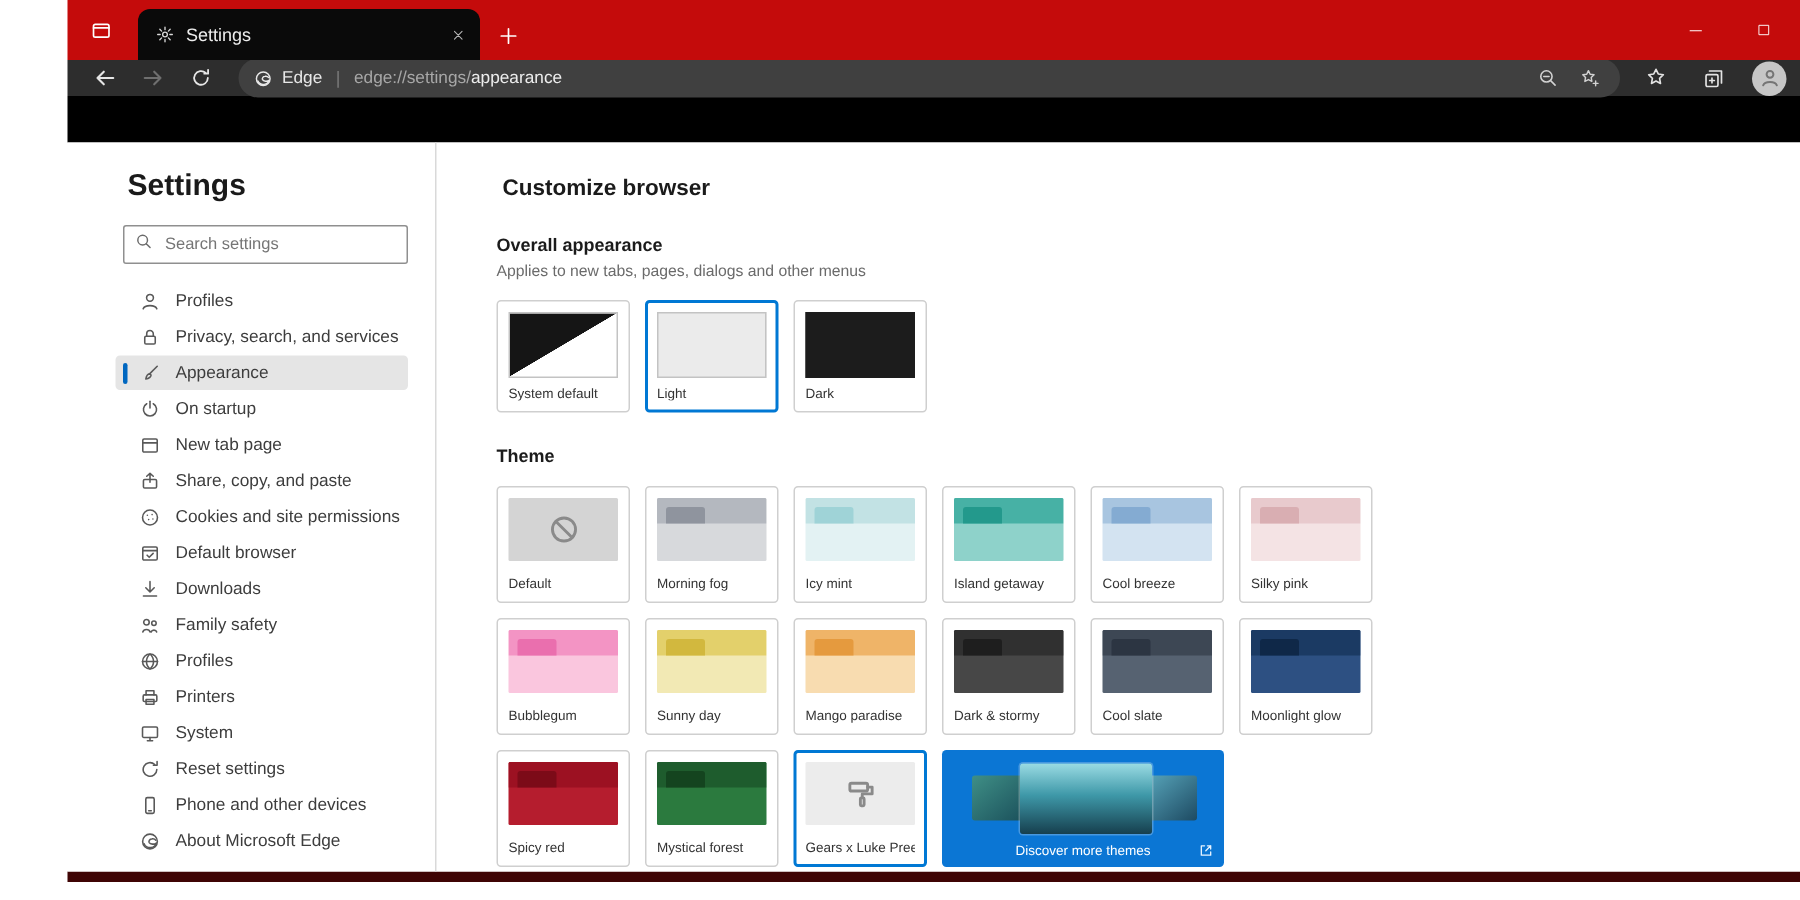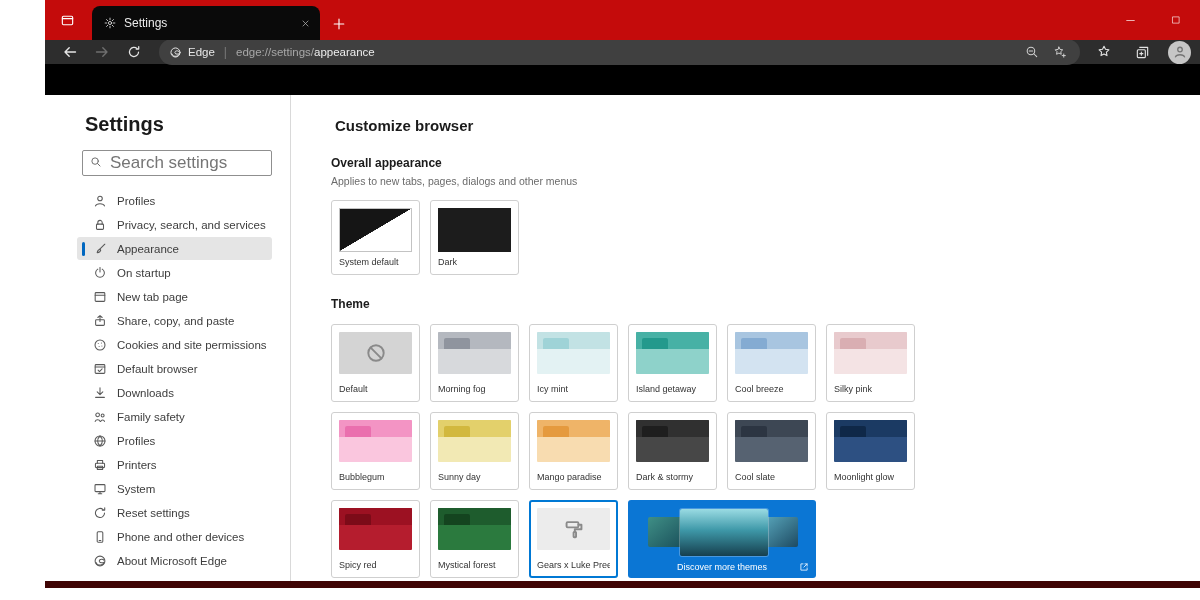--- a/index.html
+++ b/index.html
@@ -34,21 +34,21 @@
   .tb-btn{width:24px;height:24px;display:flex;align-items:center;justify-content:center;border-radius:4px;}
   .avatar{width:23px;height:23px;border-radius:50%;background:#c6c6c6;display:flex;align-items:center;justify-content:center;color:#757575;overflow:hidden;}
 
   .blackband{height:31px;background:#000;}
 
   
   .content{display:flex;height:486px;position:relative;background:#fff;}
   .sidebar{width:246px;border-right:1px solid #d9d9d9;box-sizing:border-box;padding-top:18px;flex:none;}
   .sb-title{font-size:20px;font-weight:bold;color:#1a1a1a;margin:0 0 14px 40px;}
   .sb-search{margin:0 18px 13px 37px;height:24px;border:1px solid #8f8f8f;border-radius:2px;display:flex;align-items:center;padding:0 7px;gap:6px;background:#fff;color:#6b6b6b;}
-  .sb-search input{border:none;outline:none;font-size:17px;color:#333;width:100%;font-family:inherit;background:transparent;}
+  .sb-search input{border:none;outline:none;font-size:11px;color:#333;width:100%;font-family:inherit;background:transparent;}
   .side-item{display:flex;align-items:center;gap:10px;height:23px;margin:0 18px 1px 32px;padding-left:16px;border-radius:3px;font-size:11.5px;color:#3d3d3d;position:relative;}
   .side-icon{display:flex;color:#595959;flex:none;}
   .side-item.selected{background:#e5e5e5;}
   .side-item.selected::before{content:"";position:absolute;left:5px;top:4.5px;width:3px;height:14px;border-radius:2px;background:var(--indicator,#0067c0);}
 
   .main{flex:1;padding:18px 0 0 40px;box-sizing:border-box;}
   .main-title{font-size:15px;font-weight:bold;color:#1b1b1b;margin:4px;}
   .sec-heading{font-size:12px;font-weight:bold;color:#1b1b1b;margin:22px 0 0;}
   .sec-sub{font-size:10.5px;color:#6b6b6b;margin:5px 0 0;}
   .opt-row{display:flex;gap:10px;margin-top:13px;}
@@ -369,20 +369,24 @@
 
     <main class="main" data-interactable="false">
       <h2 class="main-title" data-interactable="false">Customize browser</h2>
       <div class="sec-heading" data-interactable="false">Overall appearance</div>
       <div class="sec-sub" data-interactable="false">Applies to new tabs, pages, dialogs and other menus</div>
       <div class="opt-row" id="overall-row" data-interactable="false">
           <div class="card" data-interactable="true">
             <div class="opt-thumb split" data-interactable="false"></div>
             <div class="card-label" data-interactable="false">System default</div>
           </div>
+          <div class="card selected" data-interactable="true">
+            <div class="opt-thumb light" data-interactable="false"></div>
+            <div class="card-label" data-interactable="false">Light</div>
+          </div>
           <div class="card" data-interactable="true">
             <div class="opt-thumb dark" data-interactable="false"></div>
             <div class="card-label" data-interactable="false">Dark</div>
           </div>
         </div>
       <div class="sec-heading" data-interactable="false">Theme</div>
       <div class="theme-grid" id="theme-grid" data-interactable="false">
           <div class="card theme-card" data-interactable="true">
             <div class="theme-thumb" data-interactable="false" style="background:#d4d4d4">
               <span class="tt-icon" data-interactable="false">

